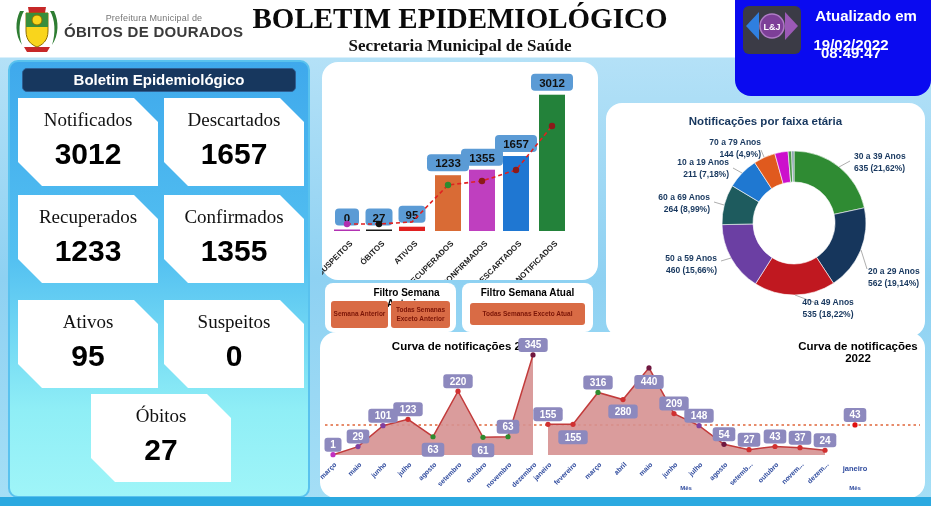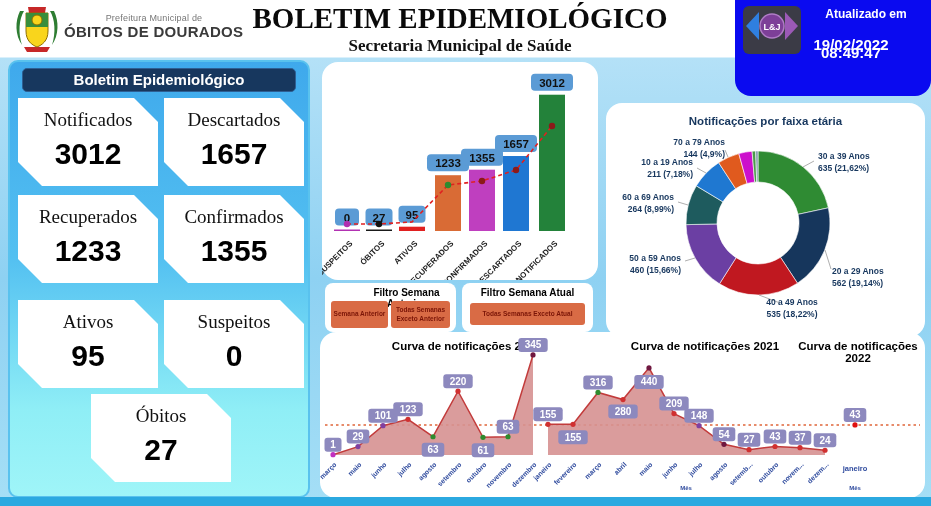--- a/index.html
+++ b/index.html
@@ -14,39 +14,39 @@
   .org { position:absolute; left:64px; top:13px; width:180px; }
   .org-small { font-size:9px; color:#777; text-align:center; letter-spacing:.2px; }
   .org-name { font-size:15px; font-weight:bold; color:#3a3a3a; letter-spacing:.3px; }
   .main-title { position:absolute; left:250px; top:2px; width:420px; text-align:center;
     font-family:"Liberation Serif", serif; font-size:29px; font-weight:bold; color:#0a0a0a; }
   .sub-title { position:absolute; left:250px; top:36px; width:420px; text-align:center;
     font-family:"Liberation Serif", serif; font-size:17px; font-weight:600; color:#111; }
   .upd-box { position:absolute; left:735px; top:0; width:196px; height:96px; background:#0a0af0;
     border-radius:0 0 16px 16px; color:#fff; }
   .lj-logo { position:absolute; left:8px; top:6px; width:58px; height:48px; background:#3b3b46; border-radius:6px; }
-  .upd-label { position:absolute; left:70px; top:7px; width:122px; text-align:center; font-size:12px; font-weight:bold; }
+  .upd-label { position:absolute; left:70px; top:7px; width:122px; text-align:center; font-size:15px; font-weight:bold; }
   .upd-date  { position:absolute; left:40px; top:36px; width:152px; text-align:center; font-size:15px; font-weight:bold; }
   .upd-time  { position:absolute; left:40px; top:44px; width:152px; text-align:center; font-size:15px; font-weight:bold; }
 
   .left-panel { position:absolute; left:8px; top:60px; width:302px; height:438px;
     background:linear-gradient(180deg,#3fa9ec 0%,#53c0f1 45%,#8feef6 80%,#9ff5f8 100%);
     border-radius:10px; border:2px solid #59c2ee; }
   .lp-title { position:absolute; left:12px; top:6px; width:274px; height:24px; background:#17375e;
     border:1px solid #2e5f93; border-radius:5px; color:#fff; font-size:15px; font-weight:bold;
     text-align:center; line-height:22px; }
   .card { position:absolute; width:140px; height:88px; background:#fff;
     clip-path:polygon(0 0, calc(100% - 24px) 0, 100% 24px, 100% 100%, 24px 100%, 0 calc(100% - 24px));
     text-align:center; }
   .card-label { margin-top:11px; font-family:"Liberation Serif", serif; font-size:19px; color:#111; }
   .card-value { margin-top:6px; font-size:30px; font-weight:bold; color:#000; }
 
   .panel { position:absolute; background:#fff; border-radius:16px; }
   .bar-panel   { left:322px; top:62px;  width:276px; height:218px; }
-  .donut-panel { left:606px; top:103px; width:319px; height:234px; }
+  .donut-panel { left:606px; top:103px; width:319px; height:234px;padding-left:36px; }
   .curve-panel { left:320px; top:332px; width:605px; height:166px; }
   .donut-title { position:absolute; left:0; top:12px; width:100%; text-align:center;
     font-size:11.5px; font-weight:bold; color:#17375e; }
   .curve-title { position:absolute; top:8px; font-size:11.5px; font-weight:bold; color:#000; }
   .ct-2020 { left:36px; width:220px; text-align:center; }
   .ct-2021 { left:290px; width:190px; text-align:center; }
   .ct-2022 { left:468px; width:140px; text-align:center; }
 
   .filter-panel { position:absolute; background:#fff; border-radius:8px; width:131px; height:49px; }
   .fp-prev { left:325px; top:283px;padding-left:32px; }
@@ -226,21 +226,20 @@
       <text x="119" y="42" font-size="8.5" font-weight="bold" fill="#17375e" text-anchor="end">70 a 79 Anos</text>
       <text x="119" y="54" font-size="8.5" font-weight="bold" fill="#17375e" text-anchor="end">144 (4,9%)</text>
       <path d="M132.82665839141728,50.59983449904034 A72,72 0 0 1 146.08038902529464,48.24375841846127 L148.62911041718166,79.13880687717933 A41,41 0 0 0 141.08184713955706,80.48046131195352 Z" fill="#cc10cc" stroke="#fff" stroke-width="0.6"></path>
       <path d="M146.08038902529464,48.24375841846127 A72,72 0 0 1 149.69320918423838,48.03696284805429 L150.6864107854691,79.02104828847536 A41,41 0 0 0 148.62911041718166,79.13880687717933 Z" fill="#4a9a4a" stroke="#fff" stroke-width="0.6"></path>
       <path d="M149.69320918423838,48.03696284805429 A72,72 0 0 1 152.0000000000001,48 L152.00000000000006,79 A41,41 0 0 0 150.6864107854691,79.02104828847536 Z" fill="#7a95a5" stroke="#fff" stroke-width="0.6"></path>
     </svg>
 </div>
 
 <div class="panel curve-panel">
   <div class="curve-title ct-2020">Curva de notificações 2020</div>
-  <div class="curve-title ct-2021">Curva de notificações 2021</div>
   <div class="curve-title ct-2022">Curva de notificações 2022</div>
   <svg id="curve-svg" width="605" height="166" viewBox="0 0 605 166" style="position:absolute; left:0; top:0;">
       <line x1="5" y1="93" x2="600" y2="93" stroke="#e0653a" stroke-width="1.4" stroke-dasharray="2.5 3"></line>
       <path d="M13,123 L13,122.71 L38,114.59 L63,93.71000000000001 L88,87.33000000000001 L113,104.73 L138,59.2 L163,105.31 L188,104.73 L213,22.950000000000003 L213,123 Z" fill="#d69191" fill-opacity="0.9"></path>
       <polyline points="13,122.71 38,114.59 63,93.71000000000001 88,87.33000000000001 113,104.73 138,59.2 163,105.31 188,104.73 213,22.950000000000003" fill="none" stroke="#c23b3b" stroke-width="1.5"></polyline>
       <circle cx="13" cy="122.71" r="2.6" fill="#c030c0"></circle>
       <g>
         <rect x="4.5" y="105.71" width="17" height="14" rx="3" fill="#8d89be"></rect>
         <text x="13" y="116.21" font-size="10" font-weight="bold" fill="#fff" text-anchor="middle">1</text>
       </g>

